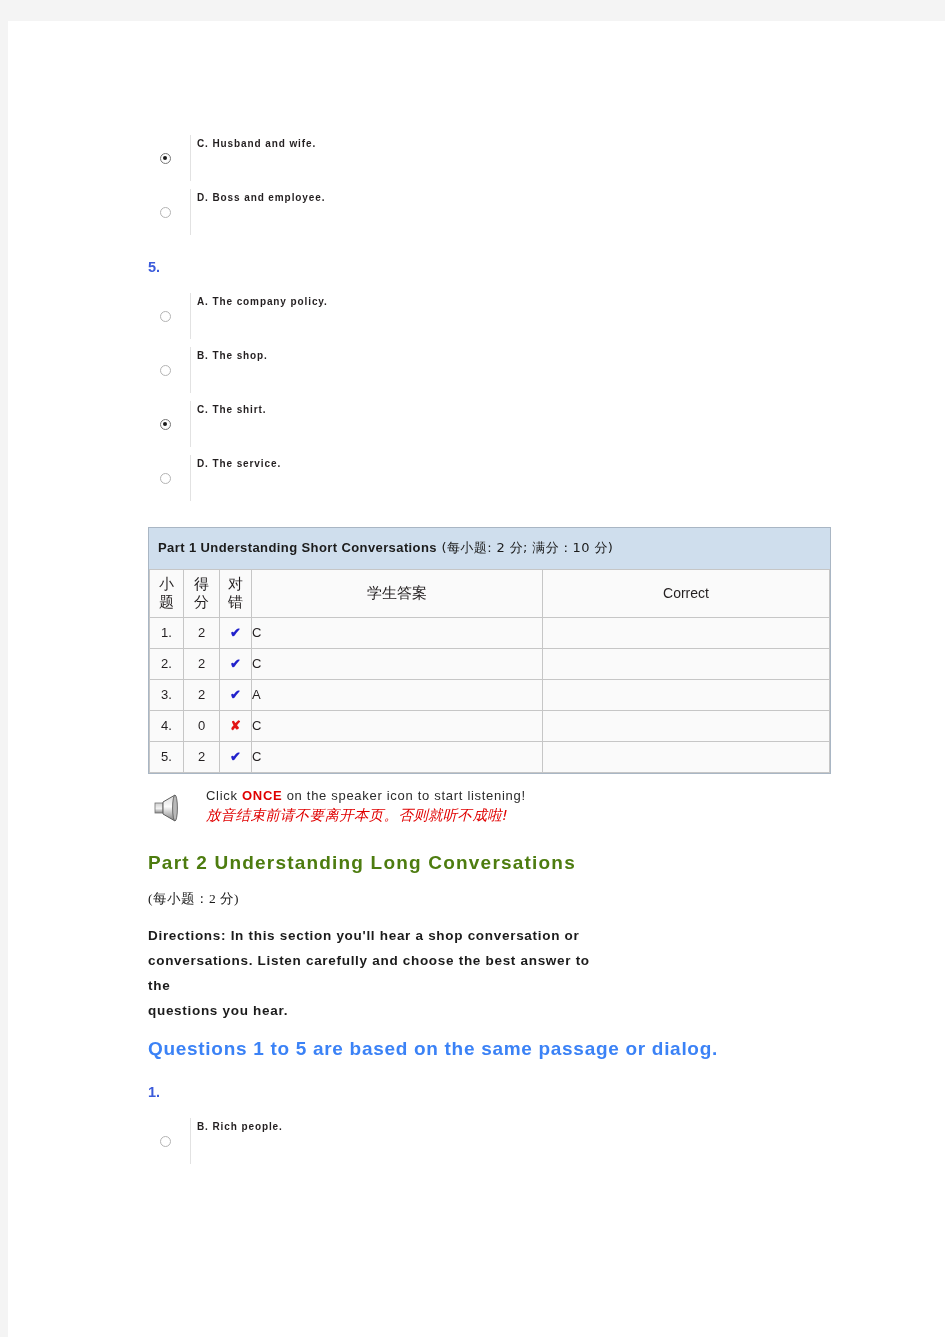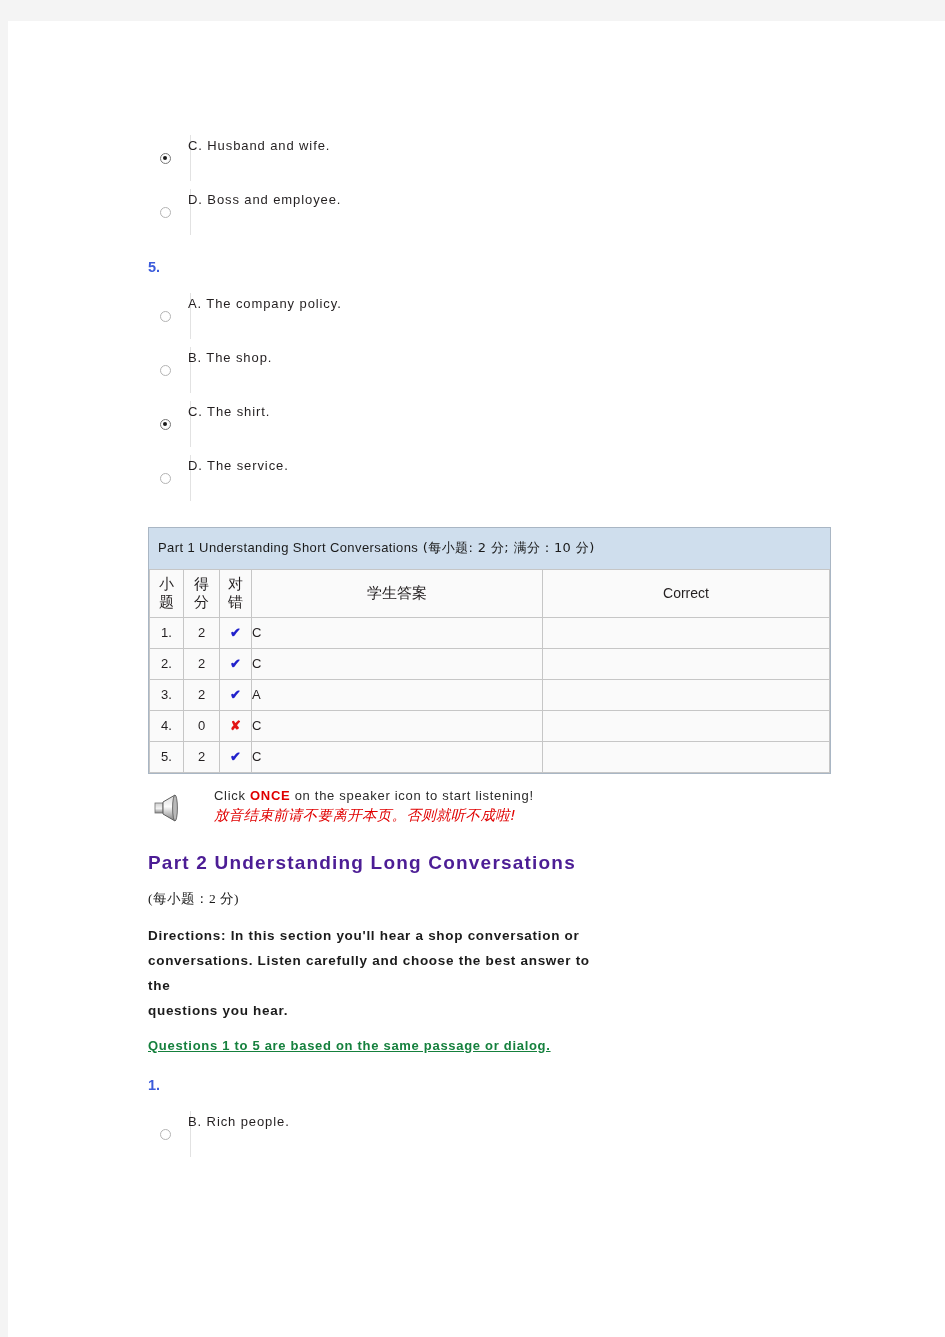--- a/index.html
+++ b/index.html
@@ -68,44 +68,45 @@
   .opt-divider {
     position: absolute;
     left: 42px;
     top: 4px;
     width: 1px;
     height: 46px;
     background: #e2e2e2;
   }
   .opt-label {
     position: absolute;
-    left: 40px;
+    left: 49px;
     top: 7px;
-    font-size: 13px;
+    font-size: 10px;
     color: #231f20;
     letter-spacing: 0.9px;
     white-space: nowrap;
+    font-weight: bold;
   }
 
   
   .results-box {
     width: 683px;
     border: 1px solid #a9b6c4;
     box-sizing: border-box;
     background: #ffffff;
   }
   .results-head {
     background: #cfdeed;
     padding: 8px 9px 9px 9px;
     font-size: 13px;
     color: #1b1b1b;
     line-height: 1.85;
     letter-spacing: 0.4px;
   }
-  .results-head b { font-weight: normal; }
+  .results-head b { font-weight: bold; }
   .results-head .cn { font-family: "DejaVu Sans", sans-serif; }
   table.grades {
     border-collapse: collapse;
     width: 100%;
     table-layout: fixed;
   }
   table.grades td {
     border: 1px solid #c6c6c6;
     font-size: 13px;
     color: #231f20;
@@ -174,21 +175,21 @@
   }
   .spk {
     position: absolute;
     left: 3px;
     top: 6px;
     width: 36px;
     height: 36px;
   }
   .notice-lines {
     position: absolute;
-    left: 66px;
+    left: 58px;
     top: 2px;
   }
   .notice-en {
     font-size: 13px;
     color: #2b2b2b;
     letter-spacing: 0.7px;
     line-height: 1.5;
   }
   .notice-en b { color: #e00000; font-weight: bold; }
   .notice-cn {
@@ -197,44 +198,43 @@
     font-family: "DejaVu Sans", sans-serif;
     line-height: 1.5;
     letter-spacing: 0.3px;
     font-style: italic;
   }
 
   
   h2.part-title {
     font-size: 19px;
     font-weight: bold;
-    color: #4c1d95;
+    color: #4d7c0f;
     margin: 0;
     letter-spacing: 1.2px;
   }
   .score-note {
     font-size: 13.5px;
     color: #1b1b1b;
     letter-spacing: 0.5px;
   }
   .score-note .cn { font-family: Liberation Serif, serif; }
   .directions {
     font-size: 13.5px;
     font-weight: bold;
     color: #1b1b1b;
     line-height: 1.85;
     letter-spacing: 0.7px;
     width: 455px;
   }
   .qline {
-    font-size: 13px;
-    font-weight: bold;
-    color: #15803d;
+    font-size: 19px;
+    font-weight: bold;
+    color: #3b82f6;
     letter-spacing: 0.7px;
-    text-decoration: underline;
   }
   .sp { display: block; }
 </style>
 </head>
 <body>
 
 <div class="page">
   <div class="content">
 
     <div style="height:110px"></div>

